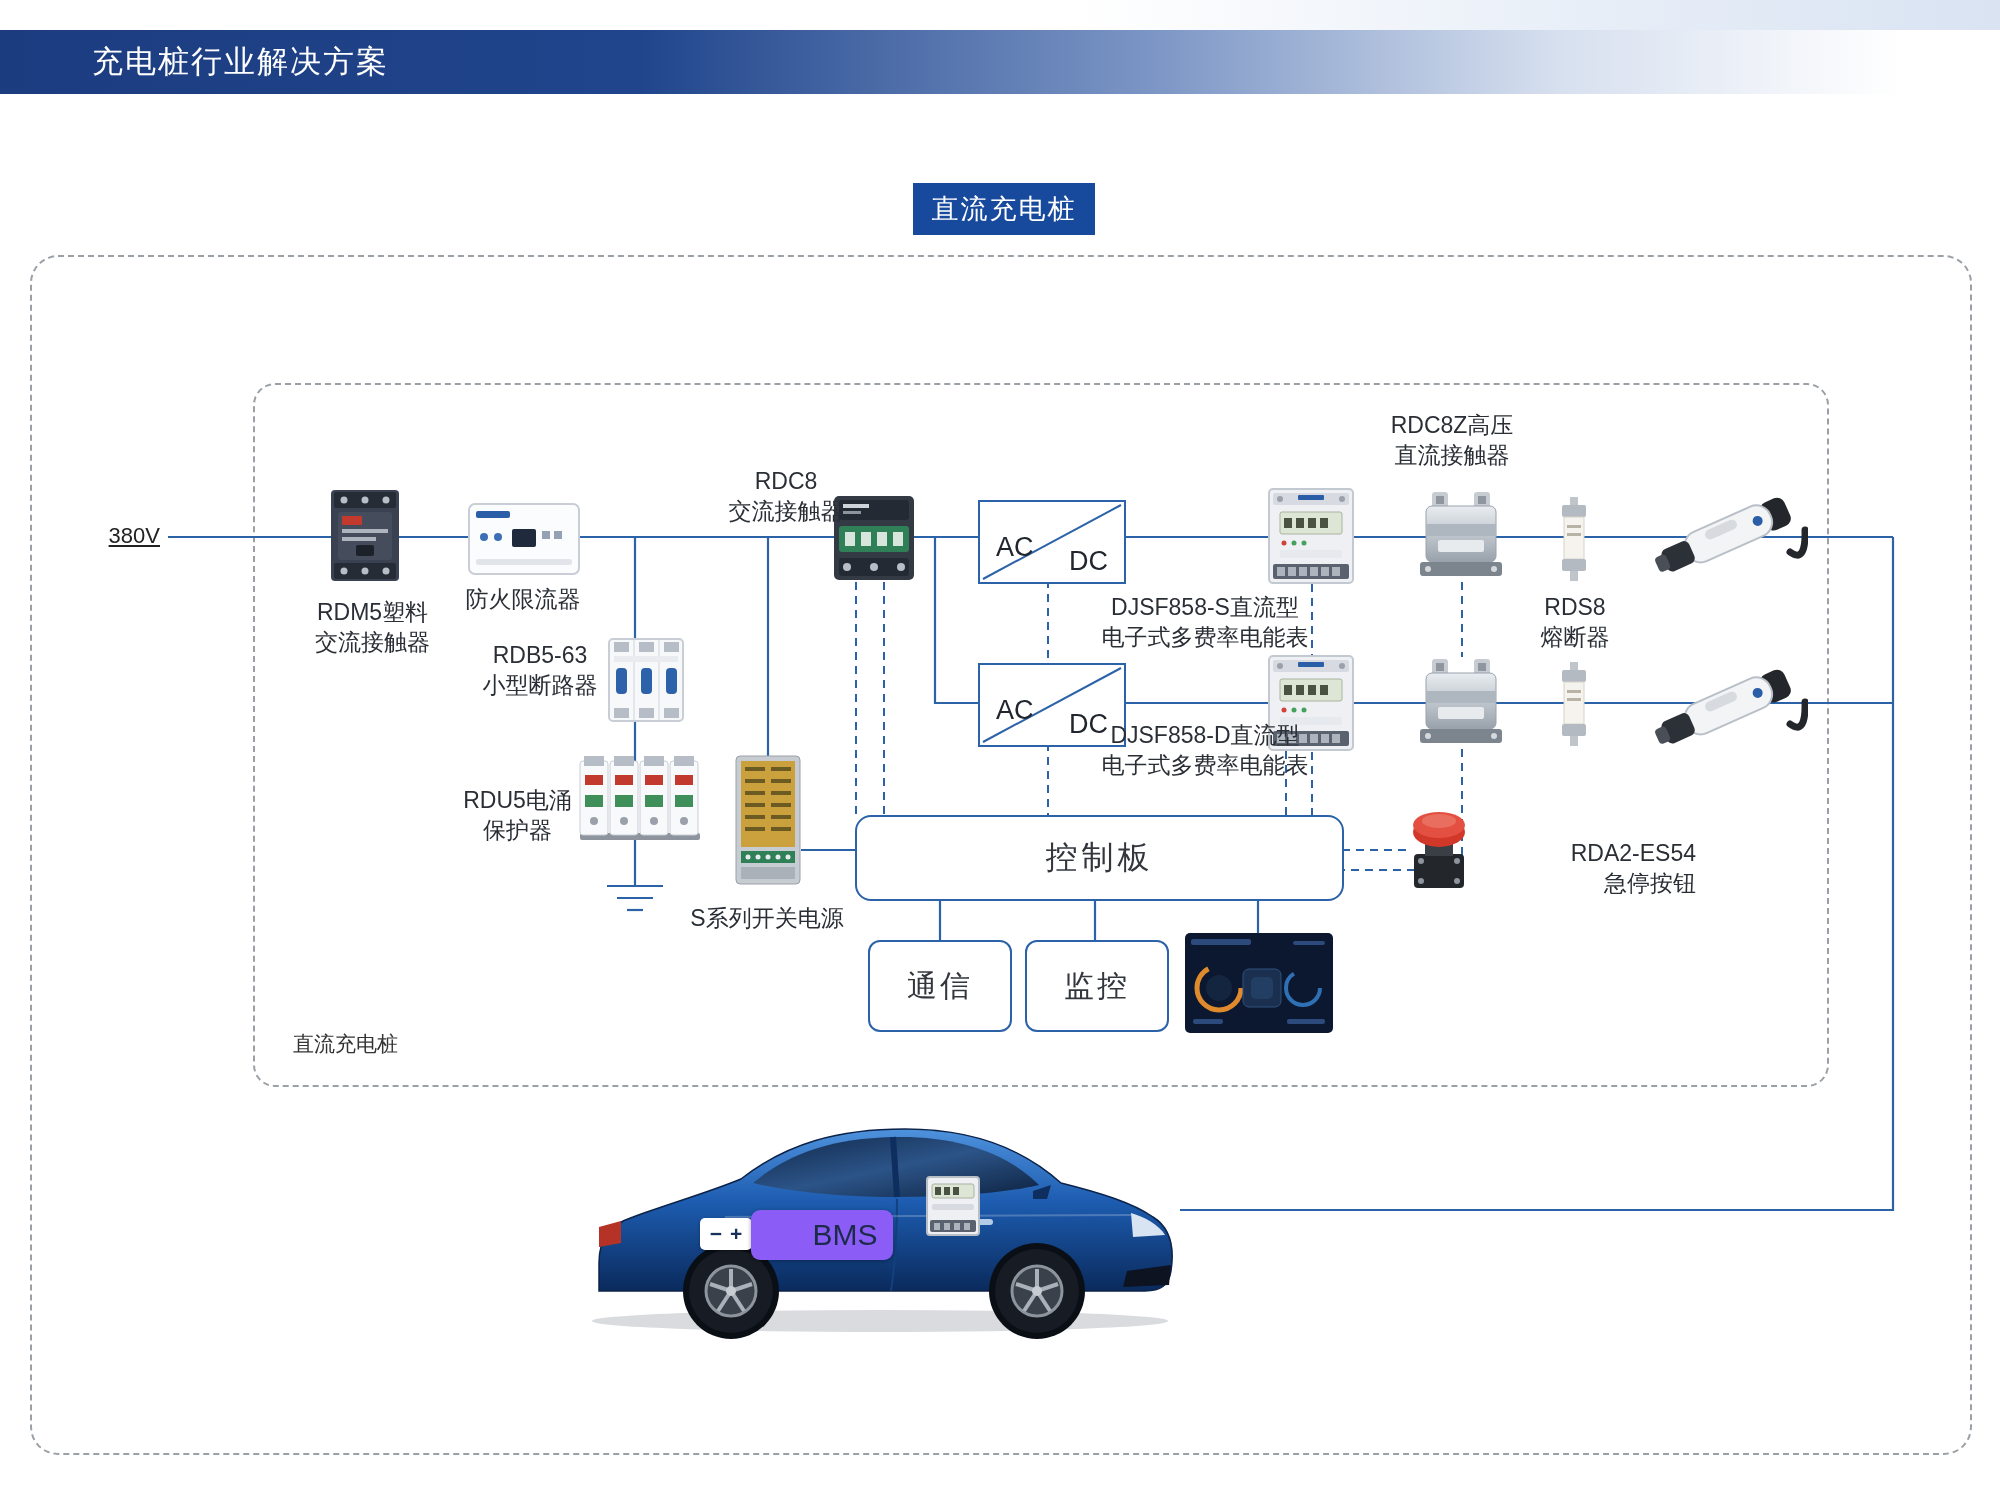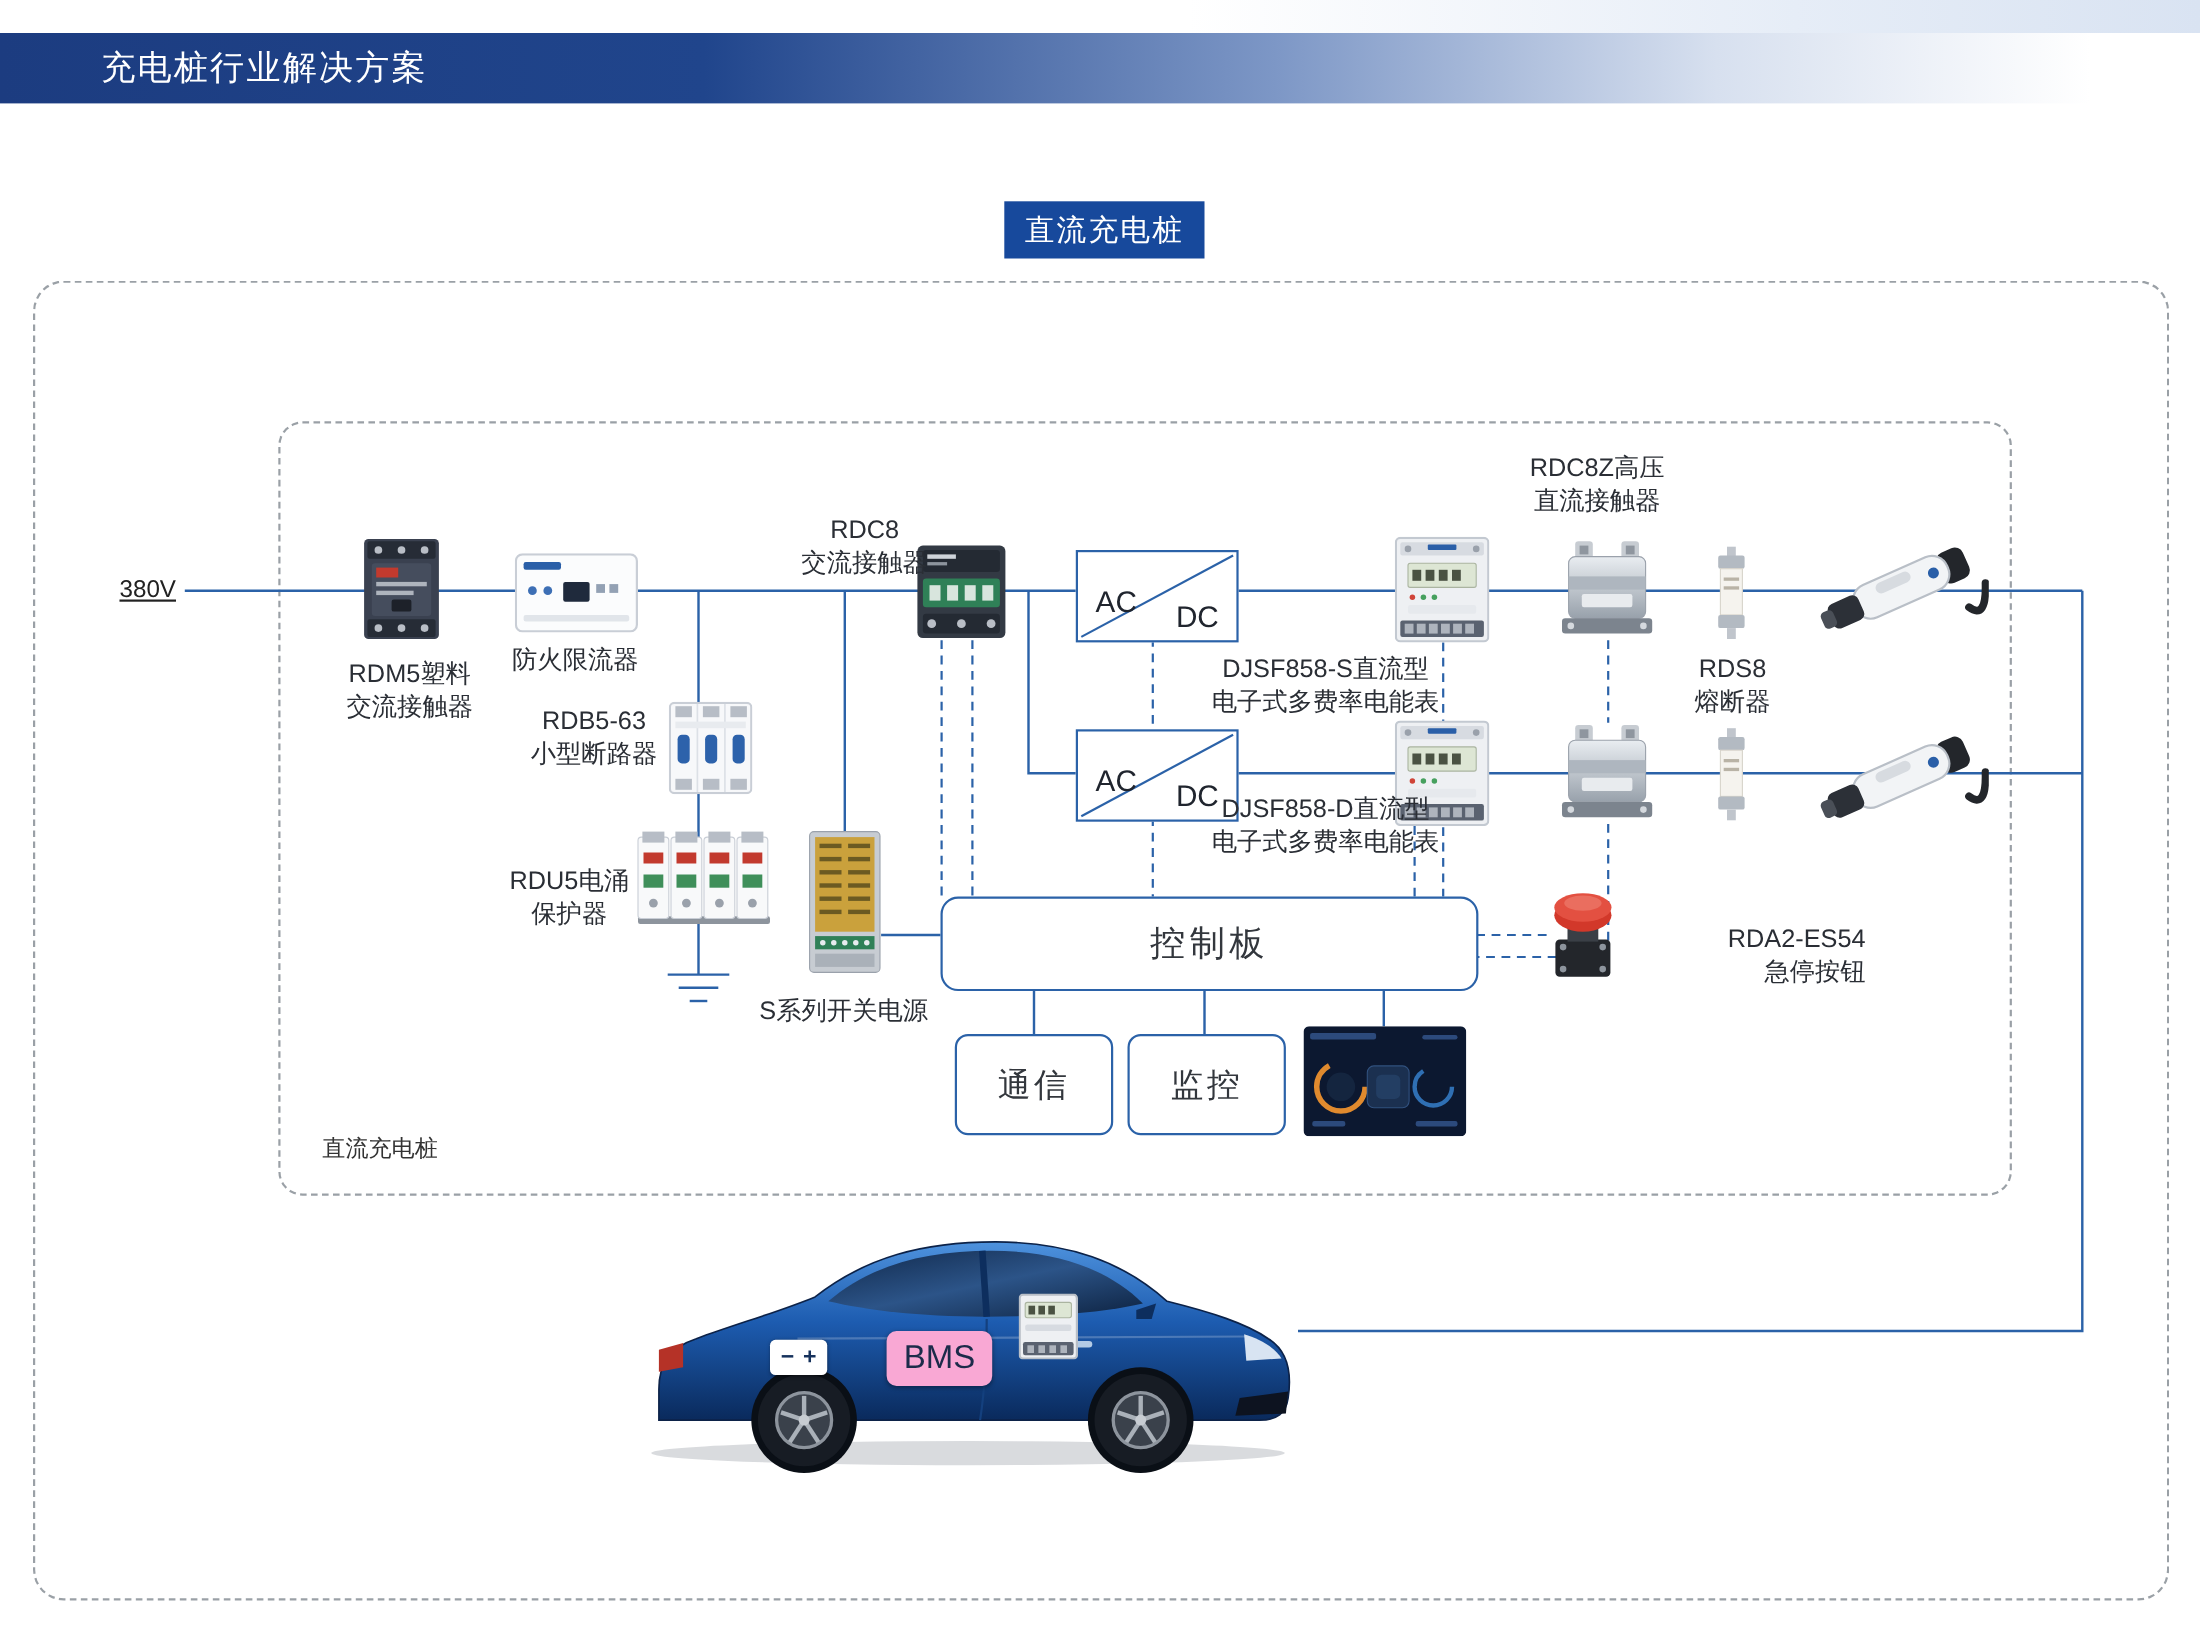--- a/index.html
+++ b/index.html
@@ -48,23 +48,23 @@
   .bluebox{position:absolute;border:2px solid #2b62a8;border-radius:12px;background:#fff;
       display:flex;align-items:center;justify-content:center;color:#33373d;}
   .board{left:855px;top:815px;width:485px;height:82px;font-size:32px;letter-spacing:4px;border-radius:16px;}
   .commbox{left:868px;top:940px;width:140px;height:88px;font-size:30px;letter-spacing:3px;}
   .monbox{left:1025px;top:940px;width:140px;height:88px;font-size:30px;letter-spacing:3px;}
 
   
   .battery-chip{position:absolute;left:700px;top:1218px;width:52px;height:32px;background:#fff;
       border-radius:5px;display:flex;align-items:center;justify-content:center;gap:8px;
       font-size:21px;font-weight:bold;color:#16325c;box-shadow:0 1px 3px rgba(0,0,0,.35);}
-  .bms-chip{position:absolute;left:806px;top:1210px;width:96px;height:50px;background:#f9a8d4;
+  .bms-chip{position:absolute;left:751px;top:1210px;width:96px;height:50px;background:#8b5cf6;
       border-radius:9px;display:flex;align-items:center;justify-content:center;
-      font-size:30px;color:#1c2b4a;box-shadow:0 1px 4px rgba(0,0,0,.35);}
+      font-size:30px;color:#1c2b4a;box-shadow:0 1px 4px rgba(0,0,0,.35);padding-left:46px;}
 </style>
 </head>
 <body>
 
 <div class="stage">
 
   <svg width="0" height="0" style="position:absolute" aria-hidden="true">
     <defs>
       <linearGradient id="metalGrad" x1="0" y1="0" x2="0" y2="1">
         <stop offset="0" stop-color="#e9edf1"></stop>

